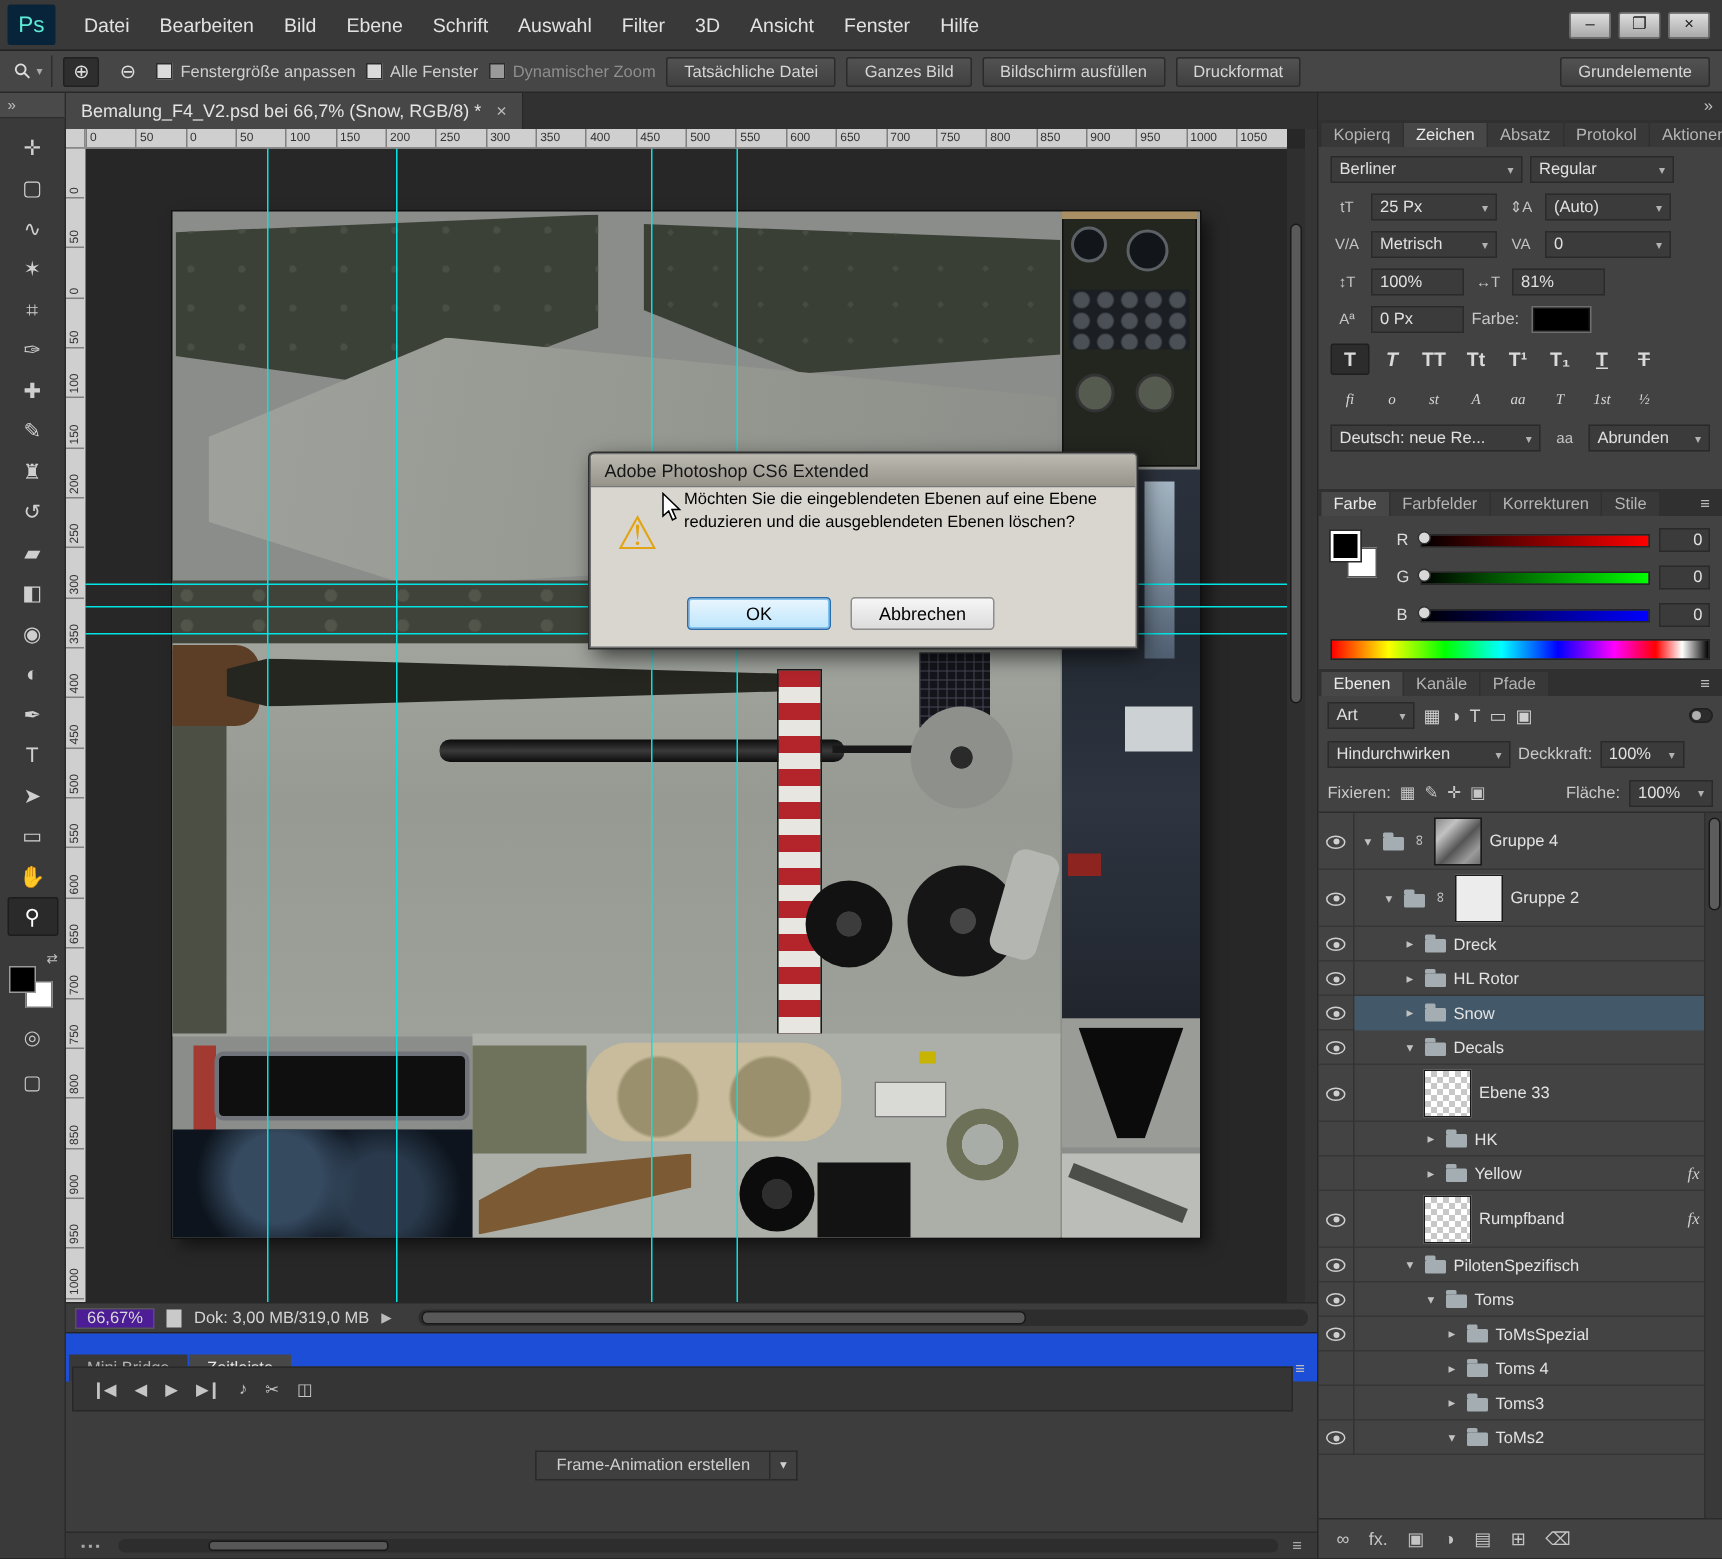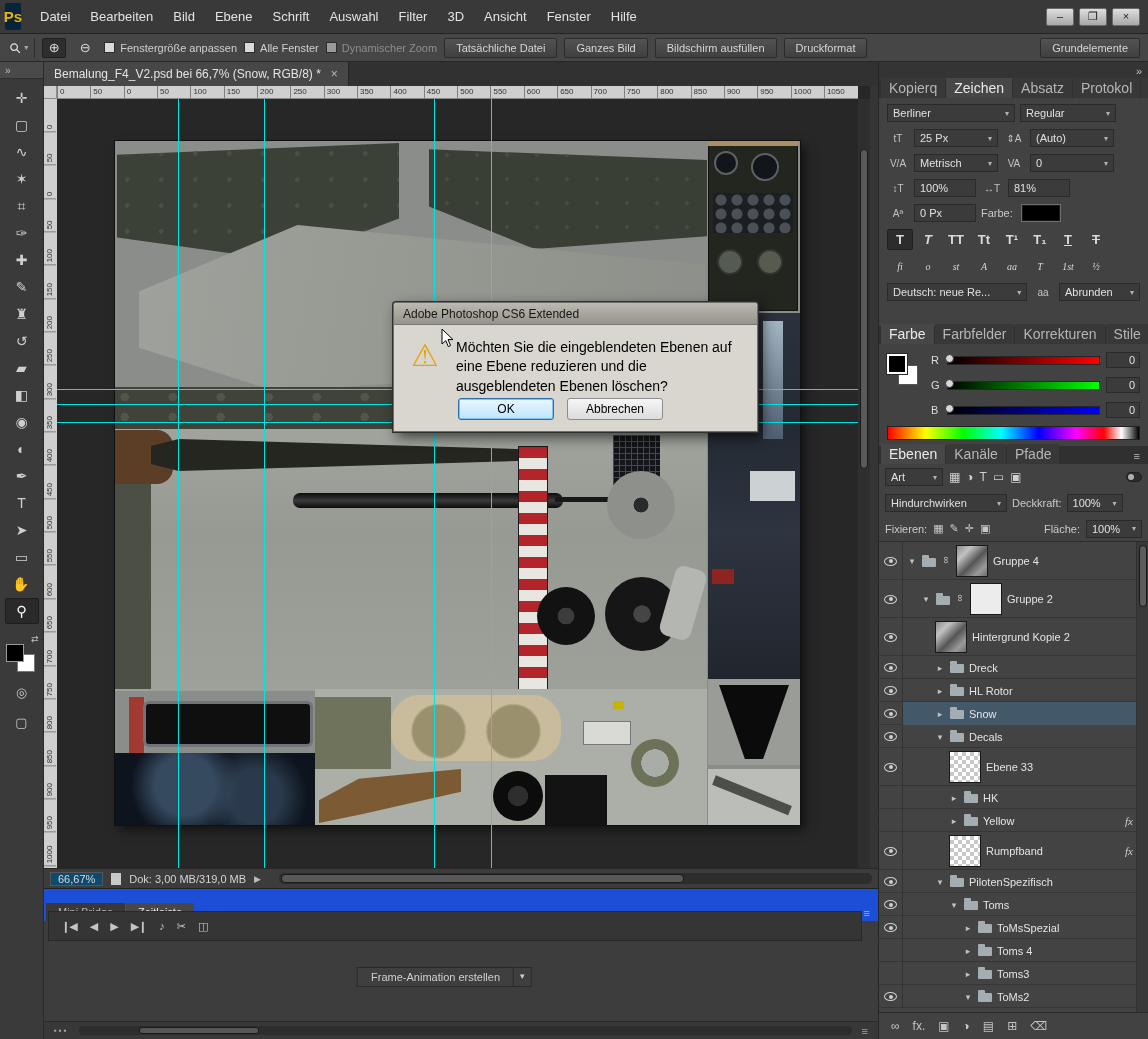--- a/index.html
+++ b/index.html
@@ -4,22 +4,22 @@
 <style>
   * { margin:0; padding:0; box-sizing:border-box; }
   html,body { background:#1d1d1d; }
   #app { position:relative; width:1148px; height:1039px; background:#353535;
          font-family:"Liberation Sans","DejaVu Sans",sans-serif; font-size:11px;
          color:#d4d4d4; overflow:hidden; }
 
   
   #menubar { position:absolute; left:0; top:0; width:1148px; height:34px; background:#393939;
              border-bottom:1px solid #222; display:flex; align-items:center; }
-  .pslogo { width:16px; height:27px; margin:0 9px 0 5px; background:#07243a; color:#eab308;
-            font-weight:bold; font-size:15px; display:flex; align-items:center; justify-content:center; border-radius:2px;}
+  .pslogo { width:32px; height:27px; margin:0 9px 0 5px; background:#07243a; color:#5eead4;
+            font-weight:normal; font-size:15px; display:flex; align-items:center; justify-content:center; border-radius:2px;}
   .menu-item { padding:0 10px; font-size:13px; color:#e2e2e2; cursor:default; }
   .wincontrols { margin-left:auto; display:flex; gap:5px; margin-right:8px; }
   .winbtn { width:28px; height:18px; background:linear-gradient(#dedede,#a8a8a8); color:#1c1c1c;
             border:1px solid #6a6a6a; border-radius:2px; display:flex; align-items:center;
             justify-content:center; font-size:11px; line-height:1; }
 
   
   #optionsbar { position:absolute; left:0; top:34px; width:1148px; height:28px; background:#464646;
                 border-bottom:1px solid #282828; display:flex; align-items:center; gap:7px; padding:0 8px; }
   .toolpreset { display:flex; align-items:center; gap:4px; padding:2px 6px 2px 2px;
@@ -76,21 +76,21 @@
              box-shadow:0 0 0 1px #101010, 5px 5px 10px rgba(0,0,0,.55); z-index:1; }
   .shp { position:absolute; }
   .vguide { position:absolute; top:13px; bottom:0; width:1px; background:#00e4e4; z-index:5; }
   .hguide { position:absolute; left:13px; right:12px; height:1px; background:#00e4e4; z-index:5; }
   #vsb { position:absolute; right:0; top:13px; width:12px; bottom:0; background:#2f2f2f; z-index:10; }
   #vsb .thumb { position:absolute; left:2px; top:50px; width:8px; height:320px; background:#5a5a5a; border-radius:4px; }
 
   
   #statusbar { position:absolute; left:44px; top:868px; width:834px; height:20px; background:#3c3c3c;
                border-top:1px solid #282828; display:flex; align-items:center; gap:8px; padding:0 6px; font-size:11px; }
-  .zoombox { background:#0c4a6e; border:1px solid #555; padding:0 7px; color:#d8d8d8; }
+  .zoombox { background:#4c1d95; border:1px solid #555; padding:0 7px; color:#d8d8d8; }
   .docicon { width:10px; height:12px; background:#c9c9c9; display:inline-block; }
   .hsb { flex:1; height:11px; background:#2d2d2d; border-radius:5px; position:relative; margin-left:10px; }
   .hsb .thumb { position:absolute; left:2px; top:1px; width:68%; height:9px; background:#585858; border-radius:4px; }
 
   
   #timeline { position:absolute; left:44px; top:888px; width:834px; height:151px; background:#3d3d3d; border-top:1px solid #222; }
   .ptabrow { height:32px; background:#1d4ed8; display:flex; align-items:flex-end; gap:1px; padding-left:2px;justify-content:space-between; }
   .ptab { padding:3px 12px; background:#383838; color:#b5b5b5; font-size:11px; }
   .ptab.active { background:#474747; color:#e9e9e9; }
   .pmenu { margin-left:auto; margin-right:8px; color:#bbb; font-size:11px; padding-bottom:2px; }
@@ -106,21 +106,21 @@
   #tl-footer .track { flex:1; height:9px; background:#2d2d2d; border-radius:4px; position:relative; }
   #tl-footer .track .thumb { position:absolute; left:60px; top:1px; width:120px; height:7px; background:#575757; border-radius:3px; }
 
   
   #rightdock { position:absolute; left:878px; top:62px; width:270px; height:977px; background:#3e3e3e;
                border-left:1px solid #252525; overflow:hidden; }
   .dockstrip { position:absolute; left:0; top:0; width:100%; height:18px; background:#343434;
                display:flex; justify-content:flex-end; align-items:center; padding-right:6px; color:#c3c3c3; }
   .tabbar { position:absolute; left:0; width:100%; height:18px; background:#303030; display:flex;
             align-items:flex-end; gap:1px; padding-left:2px; }
-  .tabbar .ptab { padding:2px 8px; font-size:14px; }
+  .tabbar .ptab { padding:2px 8px; font-size:11px; }
   .panelbody { position:absolute; left:0; width:100%; background:#424242; }
   .lbl { color:#c9c9c9; font-size:11px; }
   .field { display:inline-flex; align-items:center; background:#3b3b3b; border:1px solid #2a2a2a;
            height:18px; padding:0 5px; color:#e0e0e0; font-size:11px; white-space:nowrap; overflow:hidden;text-align:right; }
   .dd::after { content:"▾"; margin-left:auto; padding-left:5px; color:#b2b2b2; font-size:8px; }
   .cicon { color:#c3c3c3; font-size:10px; width:22px; text-align:center; }
 
   
   #charpanel { top:36px; height:228px; padding:6px 8px 0; }
   .crow { display:flex; align-items:center; gap:5px; margin-bottom:7px; }
@@ -205,21 +205,21 @@
 
   
   #dialog { position:absolute; left:393px; top:302px; width:365px; height:130px; background:#d9d6cf;
             border:1px solid #6e6e6e; border-radius:3px 3px 0 0; z-index:100;
             box-shadow:0 0 0 1px #2f2f2f, 4px 5px 14px rgba(0,0,0,.65); }
   .dlg-title { height:22px; background:linear-gradient(#bcb9b1,#96938b); border-bottom:1px solid #787878;
                color:#161616; font-size:12px; display:flex; align-items:center; padding:0 9px;
                border-radius:3px 3px 0 0; }
   .dlg-body { position:relative; height:106px; }
   .warn { position:absolute; left:17px; top:15px; font-size:31px; color:#e8a d817; color:#e2a414; line-height:1; }
-  .dlg-msg { position:absolute; left:62px; top:13px; width:292px; color:#000; font-size:14px; line-height:1.38; }
+  .dlg-msg { position:absolute; left:62px; top:1px; width:292px; color:#000; font-size:11px; line-height:1.38; }
   .dlg-buttons { position:absolute; left:0; right:30px; top:73px; display:flex; justify-content:center; gap:13px; }
   .dlg-btn { width:96px; height:22px; display:flex; align-items:center; justify-content:center; font-size:12px;
              color:#000; background:linear-gradient(#f6f6f6,#dcdcdc); border:1px solid #8d8d8d; border-radius:3px; }
   .dlg-btn.default { background:linear-gradient(#eaf6fd,#bee6fd); border-color:#2a6daf;
                      box-shadow:inset 0 0 0 1px #7fc2ee; }
   #cursor { position:absolute; left:441px; top:328px; z-index:101; }
 </style>
 </head>
 <body>
 
@@ -657,31 +657,20 @@
       </div>
       <div class="row-body" style="padding-left: 18px;">
         <span class="tri">▾</span>
         <span class="folder"></span>
         <span class="chain">∞</span>
         <span class="thumb thumb-white"></span>
         <span class="lname">Gruppe 2</span>
 
       </div>
     </div>
-        <div class="layer-row tall">
-      <div class="eye-cell">
-        <span class="eye"></span>
-      </div>
-      <div class="row-body" style="padding-left: 32px;">
-
-        <span class="thumb thumb-image"></span>
-        <span class="lname">Hintergrund Kopie 2</span>
-
-      </div>
-    </div>
         <div class="layer-row">
       <div class="eye-cell">
         <span class="eye"></span>
       </div>
       <div class="row-body" style="padding-left: 32px;">
         <span class="tri">▸</span>
         <span class="folder"></span>
 
         <span class="lname">Dreck</span>
 

